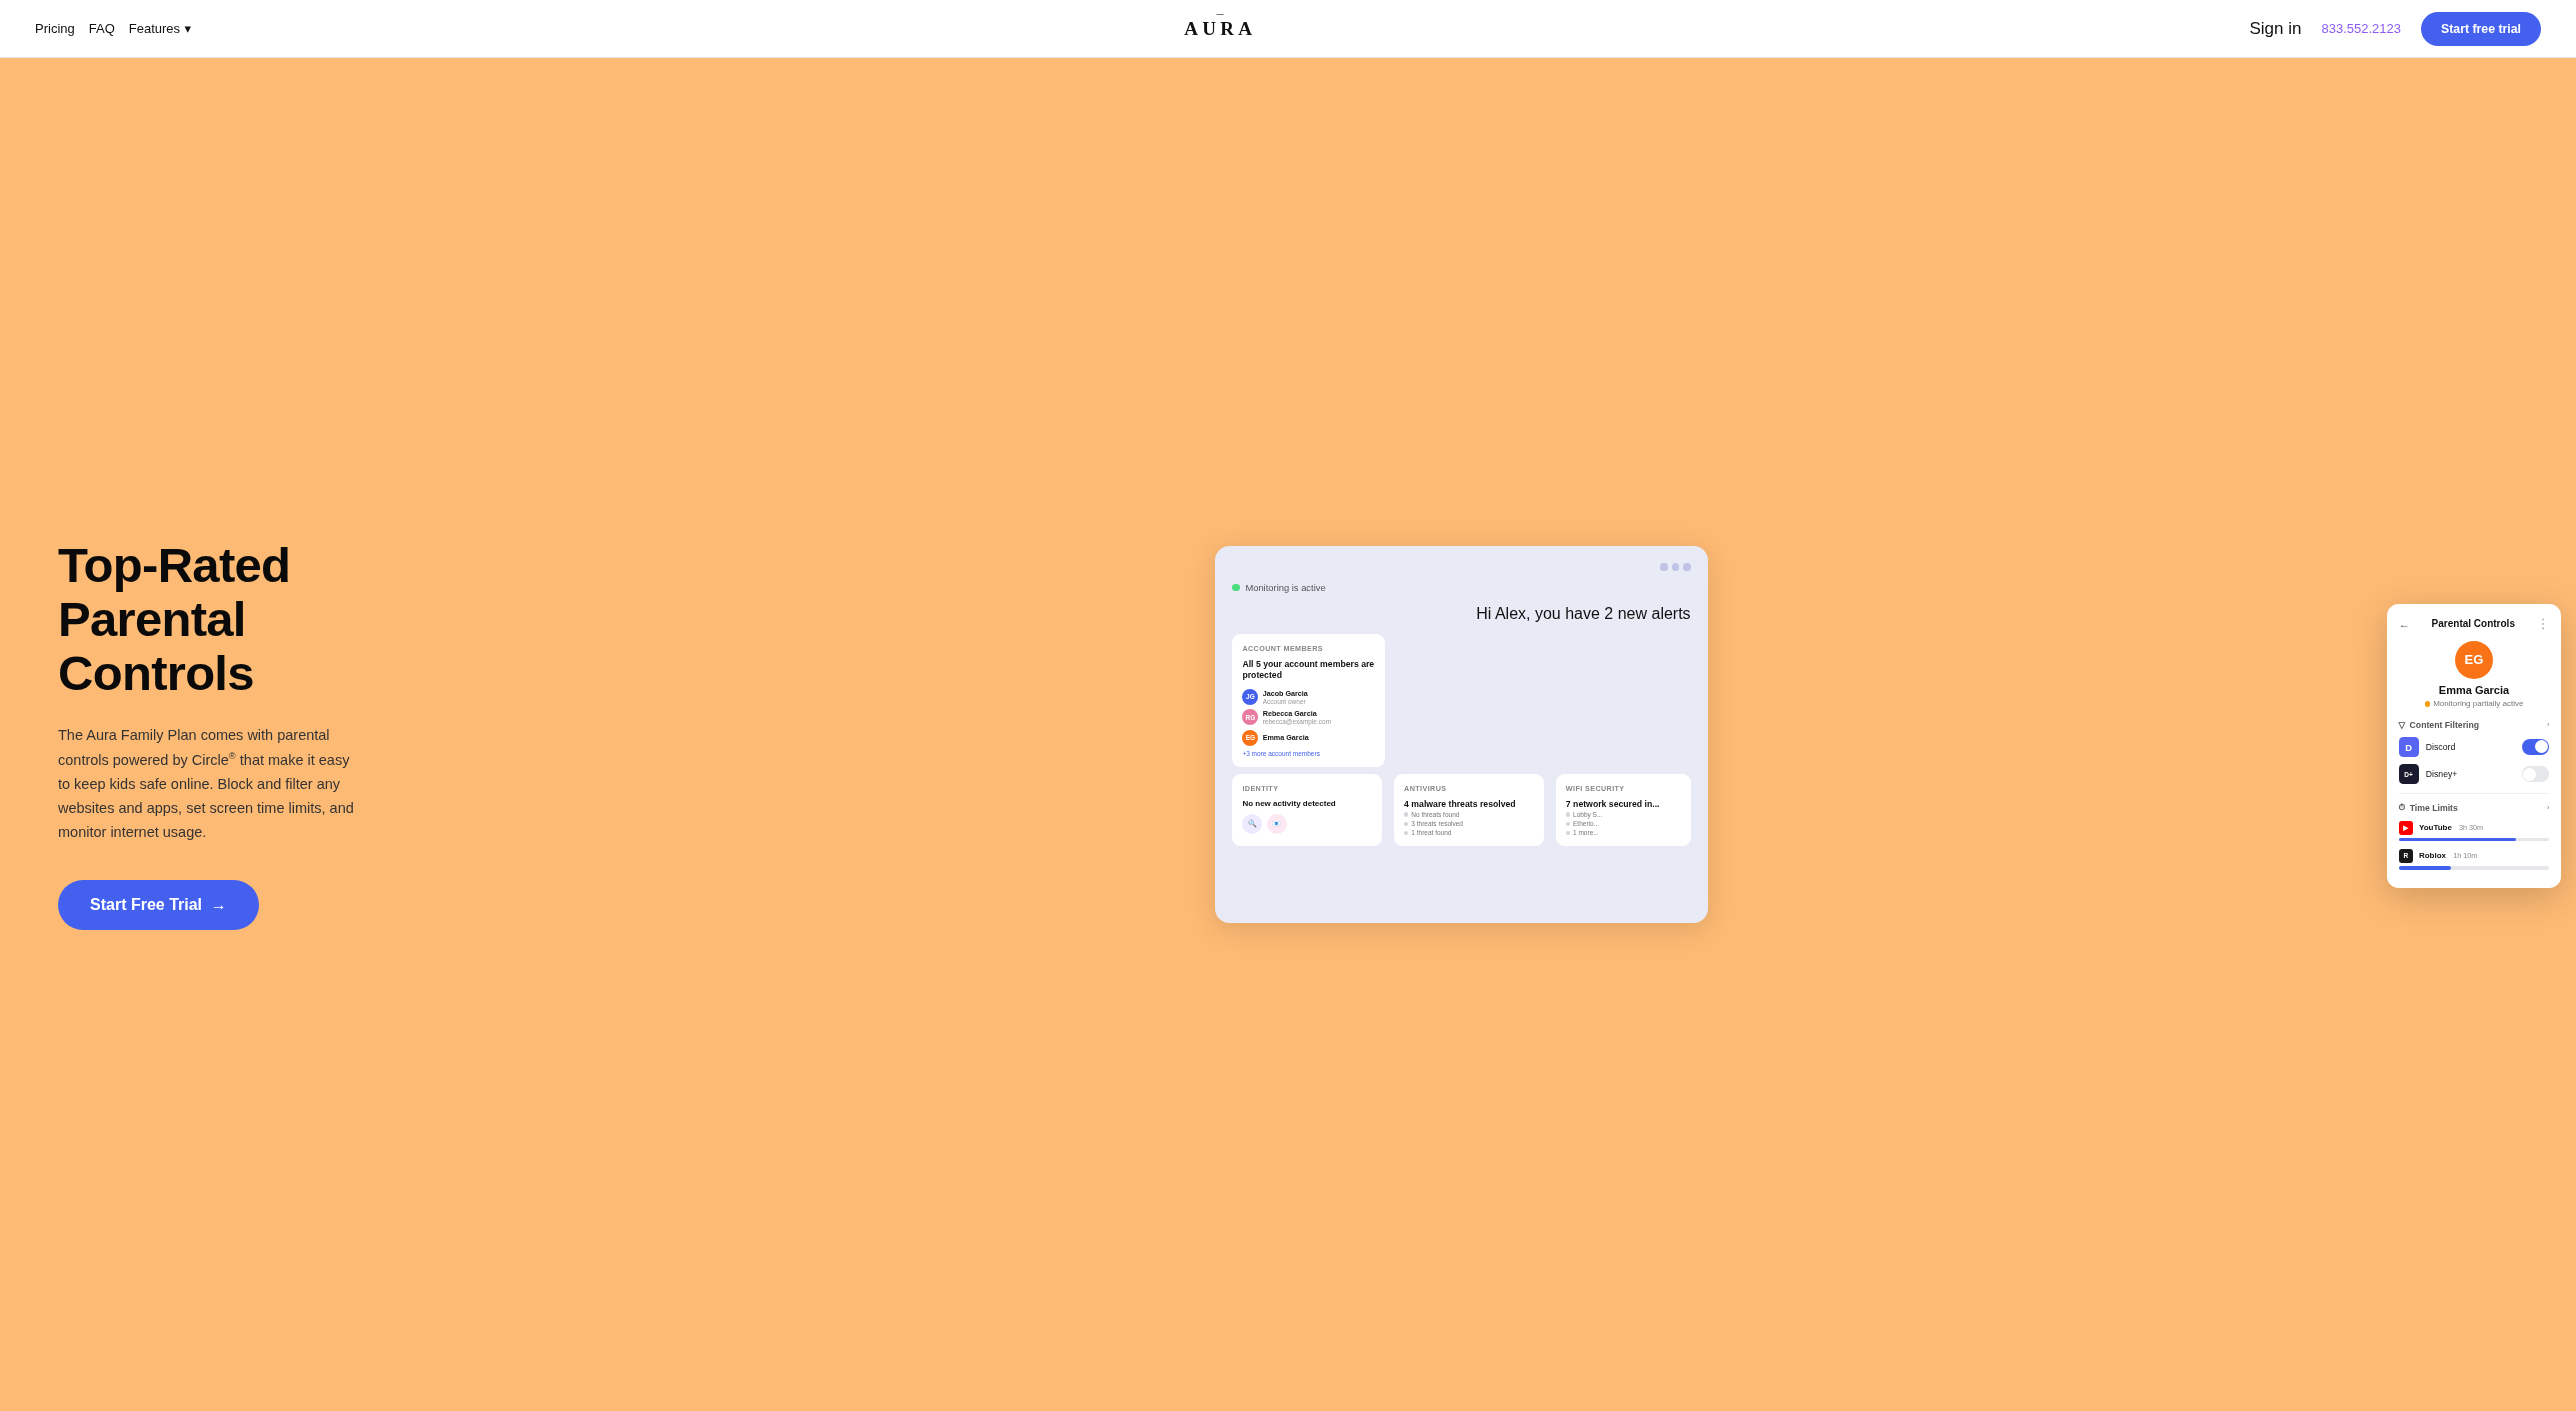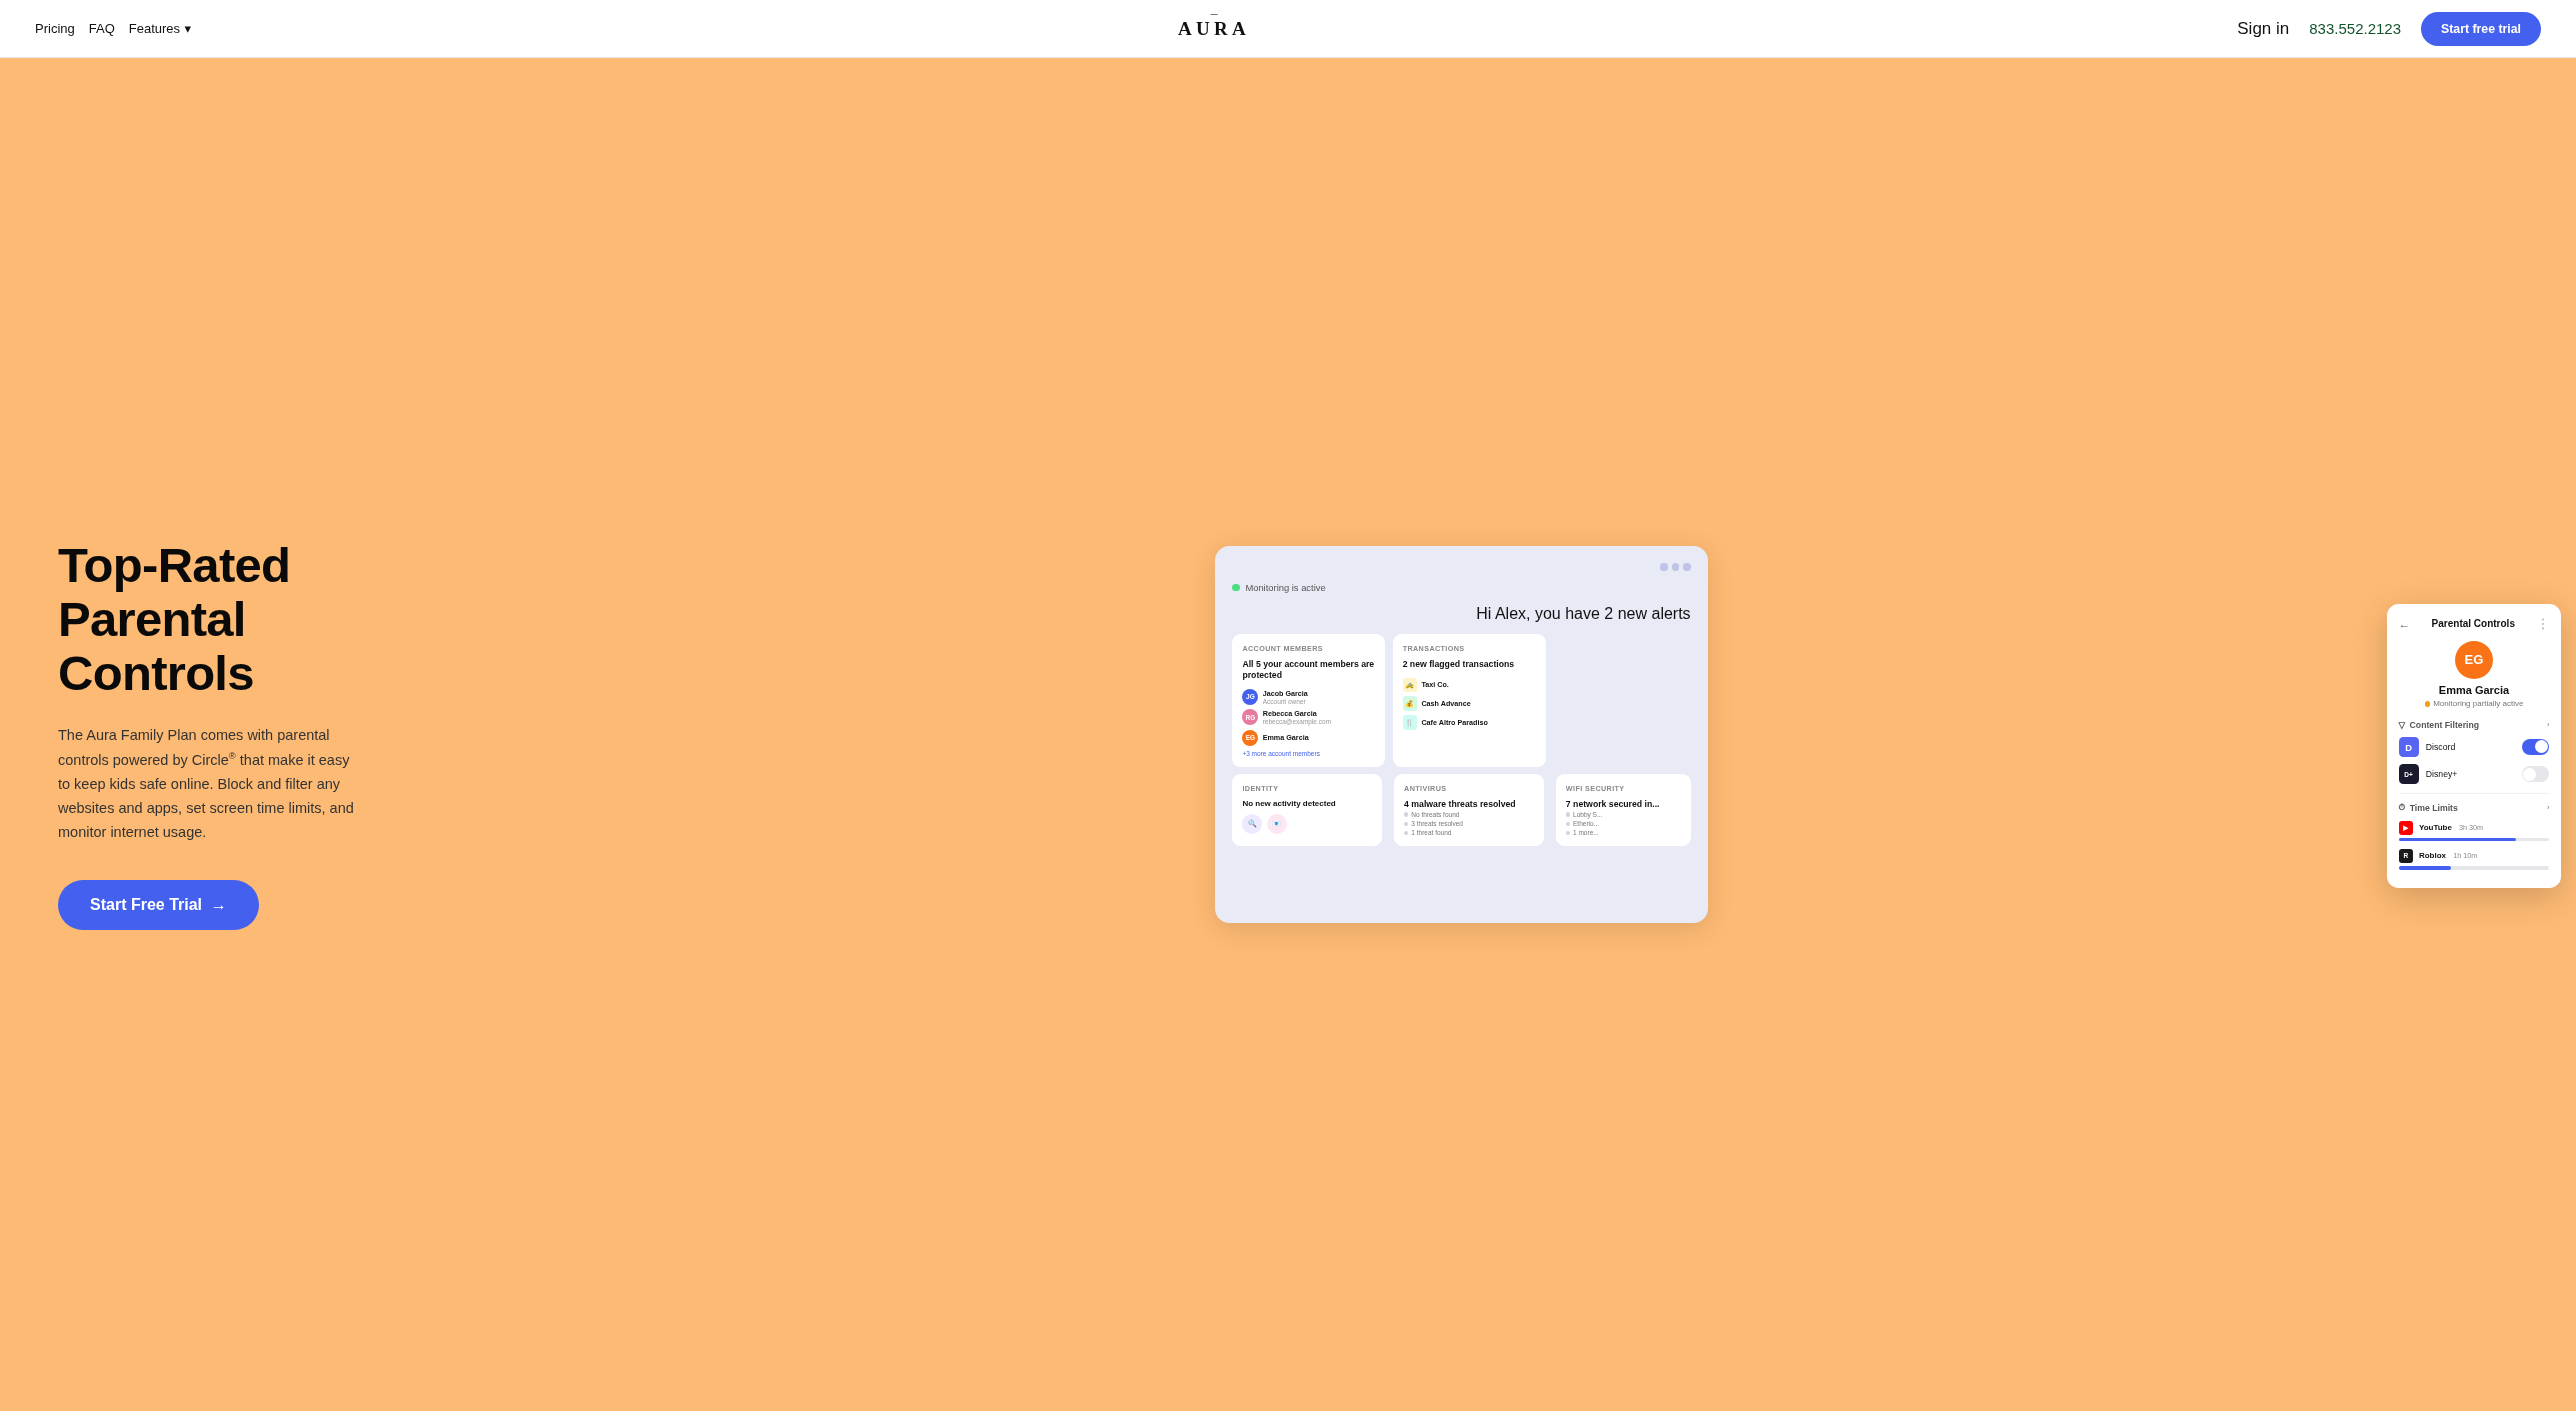--- a/index.html
+++ b/index.html
@@ -19,21 +19,21 @@
     .nav-left a { text-decoration: none; color: #111; font-size: 13px; }
     .nav-features { display: flex; align-items: center; gap: 4.3px; cursor: pointer; }
     .nav-features span { font-size: 13px; color: #111; }
     .chevron { font-size: 8.7px; color: #555; }
 
     .logo { font-size: 19px; font-weight: 700; letter-spacing: 4.3px; color: #111; font-family: Georgia, serif; text-transform: uppercase; position: relative; }
     .logo::before { content: '—'; position: absolute; top: -7.2px; left: 50%; transform: translateX(-50%); font-size: 7.2px; letter-spacing: 0; }
 
     .nav-right { display: flex; align-items: center; gap: 20px; }
     .nav-right a { text-decoration: none; color: #111; font-size: 17px; }
-    .nav-phone { font-size: 15px; color: #14532d; }
+    .nav-phone { font-size: 13px; color: #8b5cf6; }
     .btn-trial-nav {
       background: #4361ee;
       color: #fff;
       border: none;
       border-radius: 36px;
       padding: 10px 20px;
       font-size: 12.3px;
       font-weight: 600;
       cursor: pointer;
     }
@@ -252,36 +252,20 @@
           </div>
           <div class="member-row">
             <div class="avatar-sm av-orange">EG</div>
             <div class="member-info">
               <span class="member-name">Emma Garcia</span>
             </div>
           </div>
           <div class="more-link">+3 more account members</div>
         </div>
 
-        <div class="dash-card">
-          <div class="dash-card-title">Transactions</div>
-          <div class="dash-card-subtitle">2 new flagged transactions</div>
-          <div class="tx-row">
-            <div class="tx-icon tx-yellow">🚕</div>
-            <span class="tx-name">Taxi Co.</span>
-          </div>
-          <div class="tx-row">
-            <div class="tx-icon tx-green">💰</div>
-            <span class="tx-name">Cash Advance</span>
-          </div>
-          <div class="tx-row">
-            <div class="tx-icon tx-teal">🍴</div>
-            <span class="tx-name">Cafe Altro Paradiso</span>
-          </div>
-        </div>
 
       </div>
 
       <div class="dash-grid-bottom">
 
         <div class="dash-card-small">
           <div class="dash-card-title">Identity</div>
           <div style="font-size:8px;font-weight:600;color:#111;margin-bottom:5.8px;">No new activity detected</div>
           <div class="dash-badge-row">
             <div class="badge-circle badge-purple">🔍</div>

